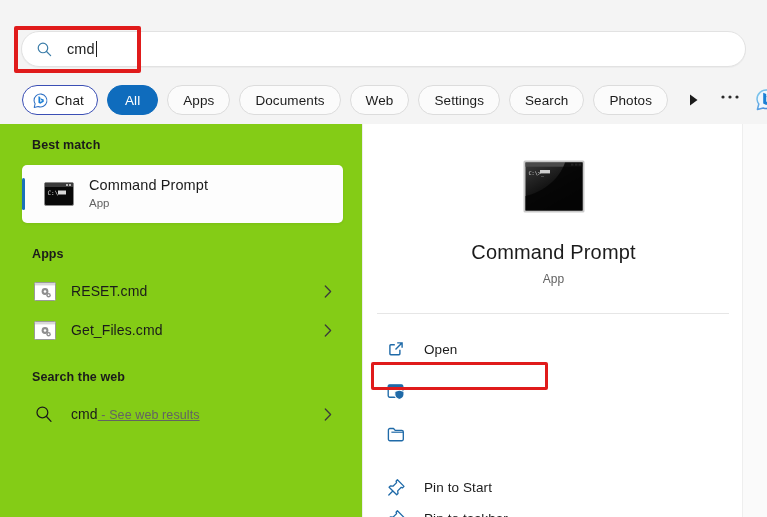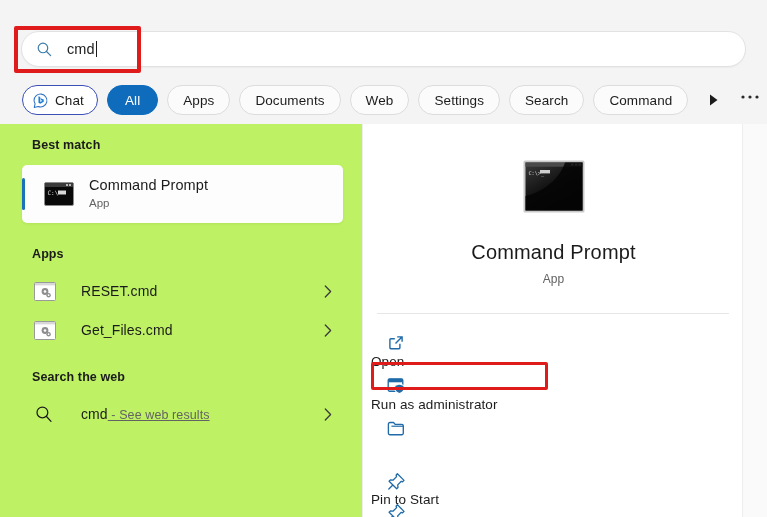--- a/index.html
+++ b/index.html
@@ -131,21 +131,21 @@
     width: 30px; height: 30px;
     margin-left: 6px;
     display: flex; align-items: center; justify-content: center;
   }
 
   
   #left-col {
     position: absolute;
     left: 0; top: 124px;
     width: 362px; height: 393px;
-    background: #bef264;
+    background: #84cc16;
   }
 
   .section-head {
     font-size: 12.5px;
     font-weight: bold;
     color: #1b1b1b;
     padding-left: 32px;
     letter-spacing: .1px;
   }
 
@@ -182,21 +182,21 @@
 
   
   .app-row {
     position: absolute;
     left: 22px;
     width: 321px; height: 38px;
     display: flex;
     align-items: center;
   }
   .app-row .icon-slot { width: 22px; height: 19px; margin-left: 12px; margin-right: 15px; flex: 0 0 auto; }
-  .app-row .label { font-size: 14px; color: #1b1b1b; letter-spacing: .1px; flex: 1; margin-left: 10px; }
+  .app-row .label { font-size: 14px; color: #1b1b1b; letter-spacing: .1px; flex: 1; }
   .app-row .chev  { width: 18px; margin-right: 6px; display: flex; align-items: center; justify-content: center; }
 
   #app-row-0 { top: 148px; }
   #app-row-1 { top: 187px; }
   #web-row-0 { top: 271px; }
 
   #web-row-0 .icon-slot { width: 22px; height: 20px; }
   #web-row-0 .label .q   { color: #1b1b1b; }
   #web-row-0 .label .sub { color: #636363; font-size: 12.5px; text-decoration: underline; }
 
@@ -247,21 +247,21 @@
     left: 14px; top: 189px;
     width: 352px; height: 1px;
     background: #e6e6e6;
   }
 
   .action-row {
     position: absolute;
     left: 8px;
     width: 366px; height: 34px;
     display: flex;
-    flex-direction: column;
+    align-items: center;
   }
   .action-row .icon-slot {
     width: 22px; height: 22px;
     margin-left: 14px; margin-right: 17px;
     flex: 0 0 auto;
     display: flex; align-items: center; justify-content: center;
   }
   .action-row .label { font-size: 13.5px; color: #1b1b1b; letter-spacing: .1px; }
 
   #action-0 { top: 208px; }
@@ -324,21 +324,21 @@
     <div class="pill">
       <span>Web</span>
     </div>
     <div class="pill">
       <span>Settings</span>
     </div>
     <div class="pill">
       <span>Search</span>
     </div>
     <div class="pill">
-      <span>Command</span>
+      <span>Photos</span>
     </div>
 
     <div id="play-btn">
       <svg width="13" height="14" viewBox="0 0 13 14">
         <path d="M3 1.5 L10.5 7 L3 12.5 Z" fill="#1b1b1b"></path>
       </svg>
     </div>
 
     <div id="ellipsis-btn">
       <svg width="20" height="6" viewBox="0 0 20 6">
@@ -484,21 +484,20 @@
 
     <div class="action-row" id="action-1">
       <div class="icon-slot">
         <svg width="19" height="18" viewBox="0 0 19 18">
           <rect x="1.2" y="1.8" width="14.6" height="12.4" rx="1.4" fill="#ffffff" stroke="#1f6aa8" stroke-width="1.35"></rect>
           <rect x="1.2" y="1.8" width="14.6" height="3.2" rx="1.4" fill="#1f6aa8"></rect>
           <rect x="1.2" y="4.2" width="14.6" height="1.1" fill="#1f6aa8"></rect>
           <path d="M12.4 7.0 l4.6 1.5 v3.0 c0 2.6-2.2 4.2-4.6 5.0 c-2.4-0.8-4.6-2.4-4.6-5.0 v-3.0 z" fill="#1f6aa8" stroke="#ffffff" stroke-width="1.1" stroke-linejoin="round"></path>
         </svg>
       </div>
-      <div class="label">Run as administrator</div>
     </div>
 
     <div class="action-row" id="action-2">
       <div class="icon-slot">
         <svg width="19" height="17" viewBox="0 0 19 17">
           <path d="M1.4 4.0 a1.5 1.5 0 0 1 1.5-1.5 h3.6 l1.7 1.9 h6.6 a1.5 1.5 0 0 1 1.5 1.5 v7.3 a1.5 1.5 0 0 1-1.5 1.5 h-11.9 a1.5 1.5 0 0 1-1.5-1.5 z" fill="none" stroke="#1f6aa8" stroke-width="1.35" stroke-linejoin="round"></path>
           <path d="M4.4 6.2 h12.0" fill="none" stroke="#1f6aa8" stroke-width="1.2"></path>
         </svg>
       </div>
     </div>

